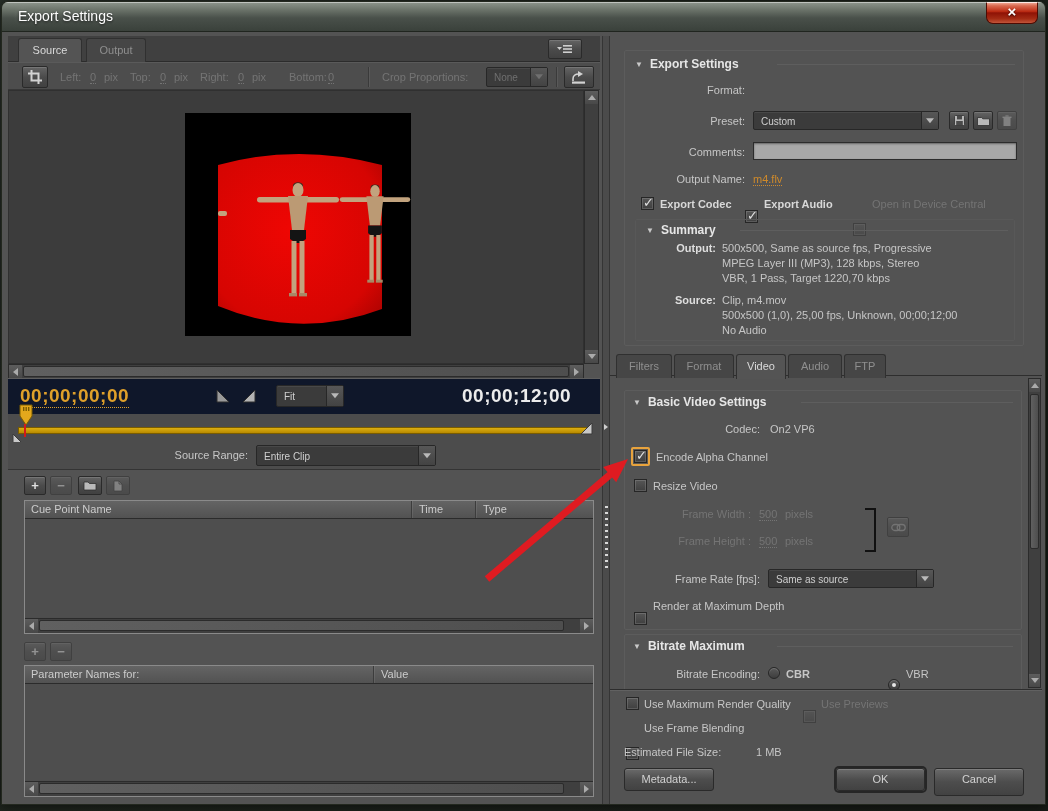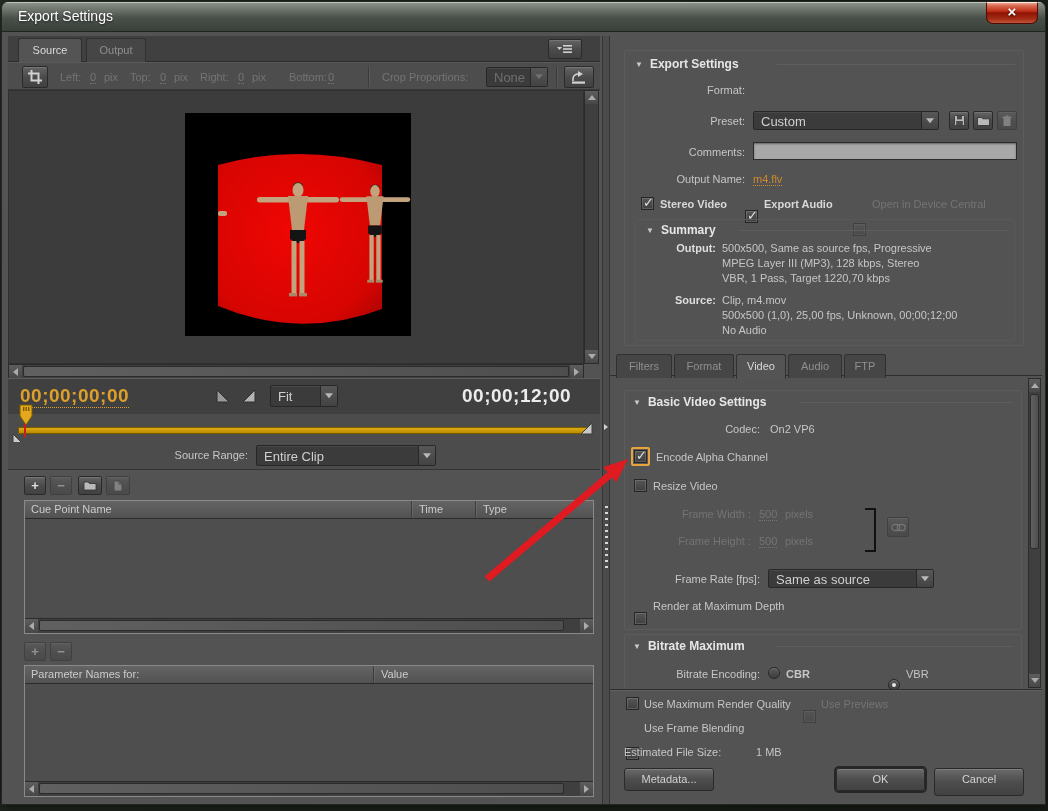--- a/index.html
+++ b/index.html
@@ -30,21 +30,21 @@
   .ptab.active { background:#545454; color:#d9d9d9; height:25px; }
 
   
   .toolbar { background:#4d4d4d; border-top:1px solid #5a5a5a; border-bottom:1px solid #383838; }
   .tool-btn { background:linear-gradient(180deg,#646464,#4b4b4b 50%,#414141); border:1px solid #2a2a2a; border-radius:2px; box-shadow:inset 0 1px 0 rgba(255,255,255,.12); display:flex; align-items:center; justify-content:center; cursor:pointer; }
   .tool-btn.disabled { opacity:.45; cursor:default; }
   .vsep { width:1px; background:#3a3a3a; box-shadow:1px 0 0 rgba(255,255,255,.07); }
 
   
   .dd { background:#3b3b3b; border:1px solid #272727; border-radius:2px; box-shadow:inset 0 1px 0 rgba(255,255,255,.07); cursor:pointer; }
-  .dd .dtext { position:absolute; left:7px; top:50%; transform:translateY(-50%); font-size:13px; color:#cfcfcf; white-space:nowrap; }
+  .dd .dtext { position:absolute; left:7px; top:50%; transform:translateY(-50%); font-size:10px; color:#cfcfcf; white-space:nowrap; }
   .dd .dbtn { position:absolute; right:0; top:0; bottom:0; width:17px; border-left:1px solid #272727; background:linear-gradient(180deg,#575757,#434343); }
   .dd .dbtn::after { content:""; position:absolute; left:50%; top:50%; transform:translate(-50%,-30%); border:4px solid transparent; border-top:5px solid #b9b9b9; }
   .dd.disabled .dtext { color:#6f6f6f; }
   .dd.disabled .dbtn::after { border-top-color:#6f6f6f; }
 
   
   .cb { width:13px; height:13px; background:linear-gradient(180deg,#565656,#3f3f3f); border:1px solid #262626; box-shadow:inset 0 0 0 1px rgba(255,255,255,.14); position:relative; cursor:pointer; }
   .cb.checked::after { content:"\2713"; position:absolute; left:1px; top:-3px; font-size:13px; font-weight:bold; color:#e2e2e2; }
   .cb.disabled { opacity:.4; cursor:default; }
   .hl-box { border:2px solid #e8a33d; border-radius:2px; background:rgba(232,163,61,.08); }
@@ -180,29 +180,29 @@
     <div class="scroll" style="left:6px;top:332px;width:576px;height:15px;">
       <div class="sarrow" style="left:0;top:0;bottom:0;width:13px;">
           <span class="tri-lf"></span>
         </div>
       <div class="sarrow" style="right:0;top:0;bottom:0;width:13px;">
           <span class="tri-rt"></span>
         </div>
       <div class="thumb" style="left:14px;top:1px;height:11px;width:546px;"></div>
     </div>
 
-    <div class="abs" style="left:6px;top:346px;width:592px;height:36px;background:#404040;border-top:1px solid #5e5e5e;">
+    <div class="abs" style="left:6px;top:346px;width:592px;height:36px;background:#0f172a;border-top:1px solid #5e5e5e;">
       <span class="timecode hot abs" style="left:12px;top:6px;color:#dfa02a;">00;00;00;00</span>
       <svg class="abs" style="left:208px;top:10px;" width="15" height="15">
           <polygon points="1,1 1,13 13,13" fill="#9a9a9a" stroke="#2e2e2e"></polygon>
         </svg>
       <svg class="abs" style="left:234px;top:10px;" width="15" height="15">
           <polygon points="1,13 13,13 13,1" fill="#b3b3b3" stroke="#2e2e2e"></polygon>
         </svg>
-      <div class="dd abs" style="left:262px;top:6px;width:68px;height:22px;">
+      <div class="dd abs" style="left:268px;top:6px;width:68px;height:22px;">
         <span class="dtext">Fit</span>
         <span class="dbtn"></span>
       </div>
       <span class="timecode abs" style="left:454px;top:6px;color:#ececec;">00;00;12;00</span>
     </div>
 
     <div class="abs" style="left:6px;top:382px;width:592px;height:28px;background:#4c4c4c;">
       <div class="abs" style="left:10px;top:13px;width:572px;height:7px;background:linear-gradient(180deg,#dcae10,#b98a00);border:1px solid #7a5c00;"></div>
       <svg class="abs" style="left:10px;top:-10px;" width="16" height="26">
         <path d="M2 1 h12 v11 l-6 9 -6 -9 z" fill="#e3a81c" stroke="#7a5c00"></path>
@@ -337,21 +337,21 @@
 
         <span class="lbl abs rt" style="left:0;top:95px;width:120px;">Comments:</span>
         <div class="abs" style="left:128px;top:91px;width:264px;height:18px;background:#a8a8a8;border:1px solid #2c2c2c;box-shadow:inset 0 1px 2px rgba(0,0,0,.4);">
           <span class="lbl" style="color:#222;"></span>
         </div>
 
         <span class="lbl abs rt" style="left:0;top:122px;width:120px;">Output Name:</span>
         <span class="lbl hot abs" style="left:128px;top:122px;color:#cf8a2b;">m4.flv</span>
 
         <div class="cb checked abs" style="left:16px;top:146px;"></div>
-        <span class="lbl bold abs" style="left:35px;top:147px;color:#d8d8d8;">Stereo Video</span>
+        <span class="lbl bold abs" style="left:35px;top:147px;color:#d8d8d8;">Export Codec</span>
         <div class="cb checked abs" style="left:120px;top:146px;"></div>
         <span class="lbl bold abs" style="left:139px;top:147px;color:#d8d8d8;">Export Audio</span>
         <div class="cb disabled abs" style="left:228px;top:146px;"></div>
         <span class="lbl dis abs" style="left:247px;top:147px;">Open in Device Central</span>
 
         <div class="abs gbox" style="left:10px;top:168px;width:380px;height:122px;border-color:#585858;">
           <div class="ghead" style="left:10px;top:3px;">
             <span class="gtri">▼</span>
             <span class="gtitle">Summary</span>
           </div>

